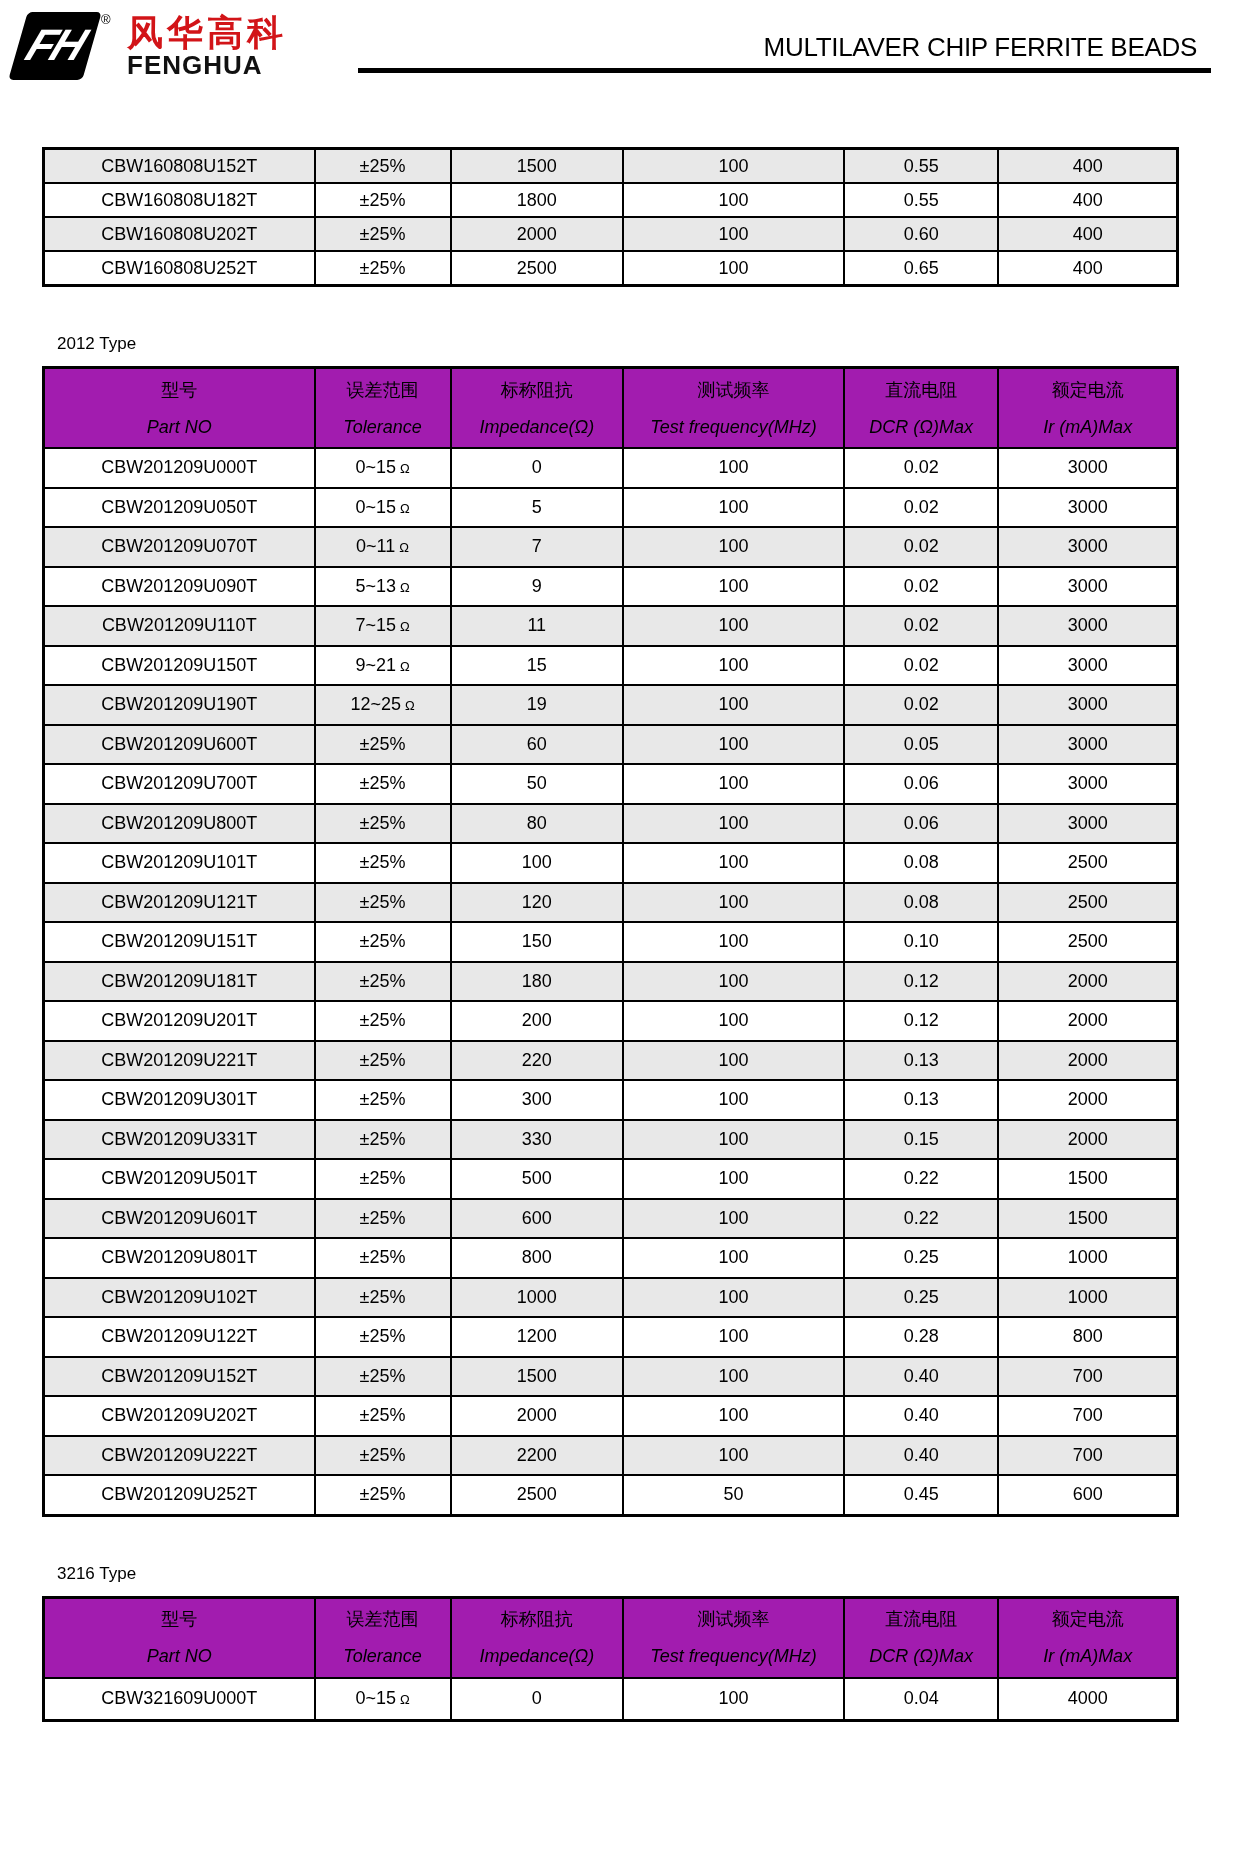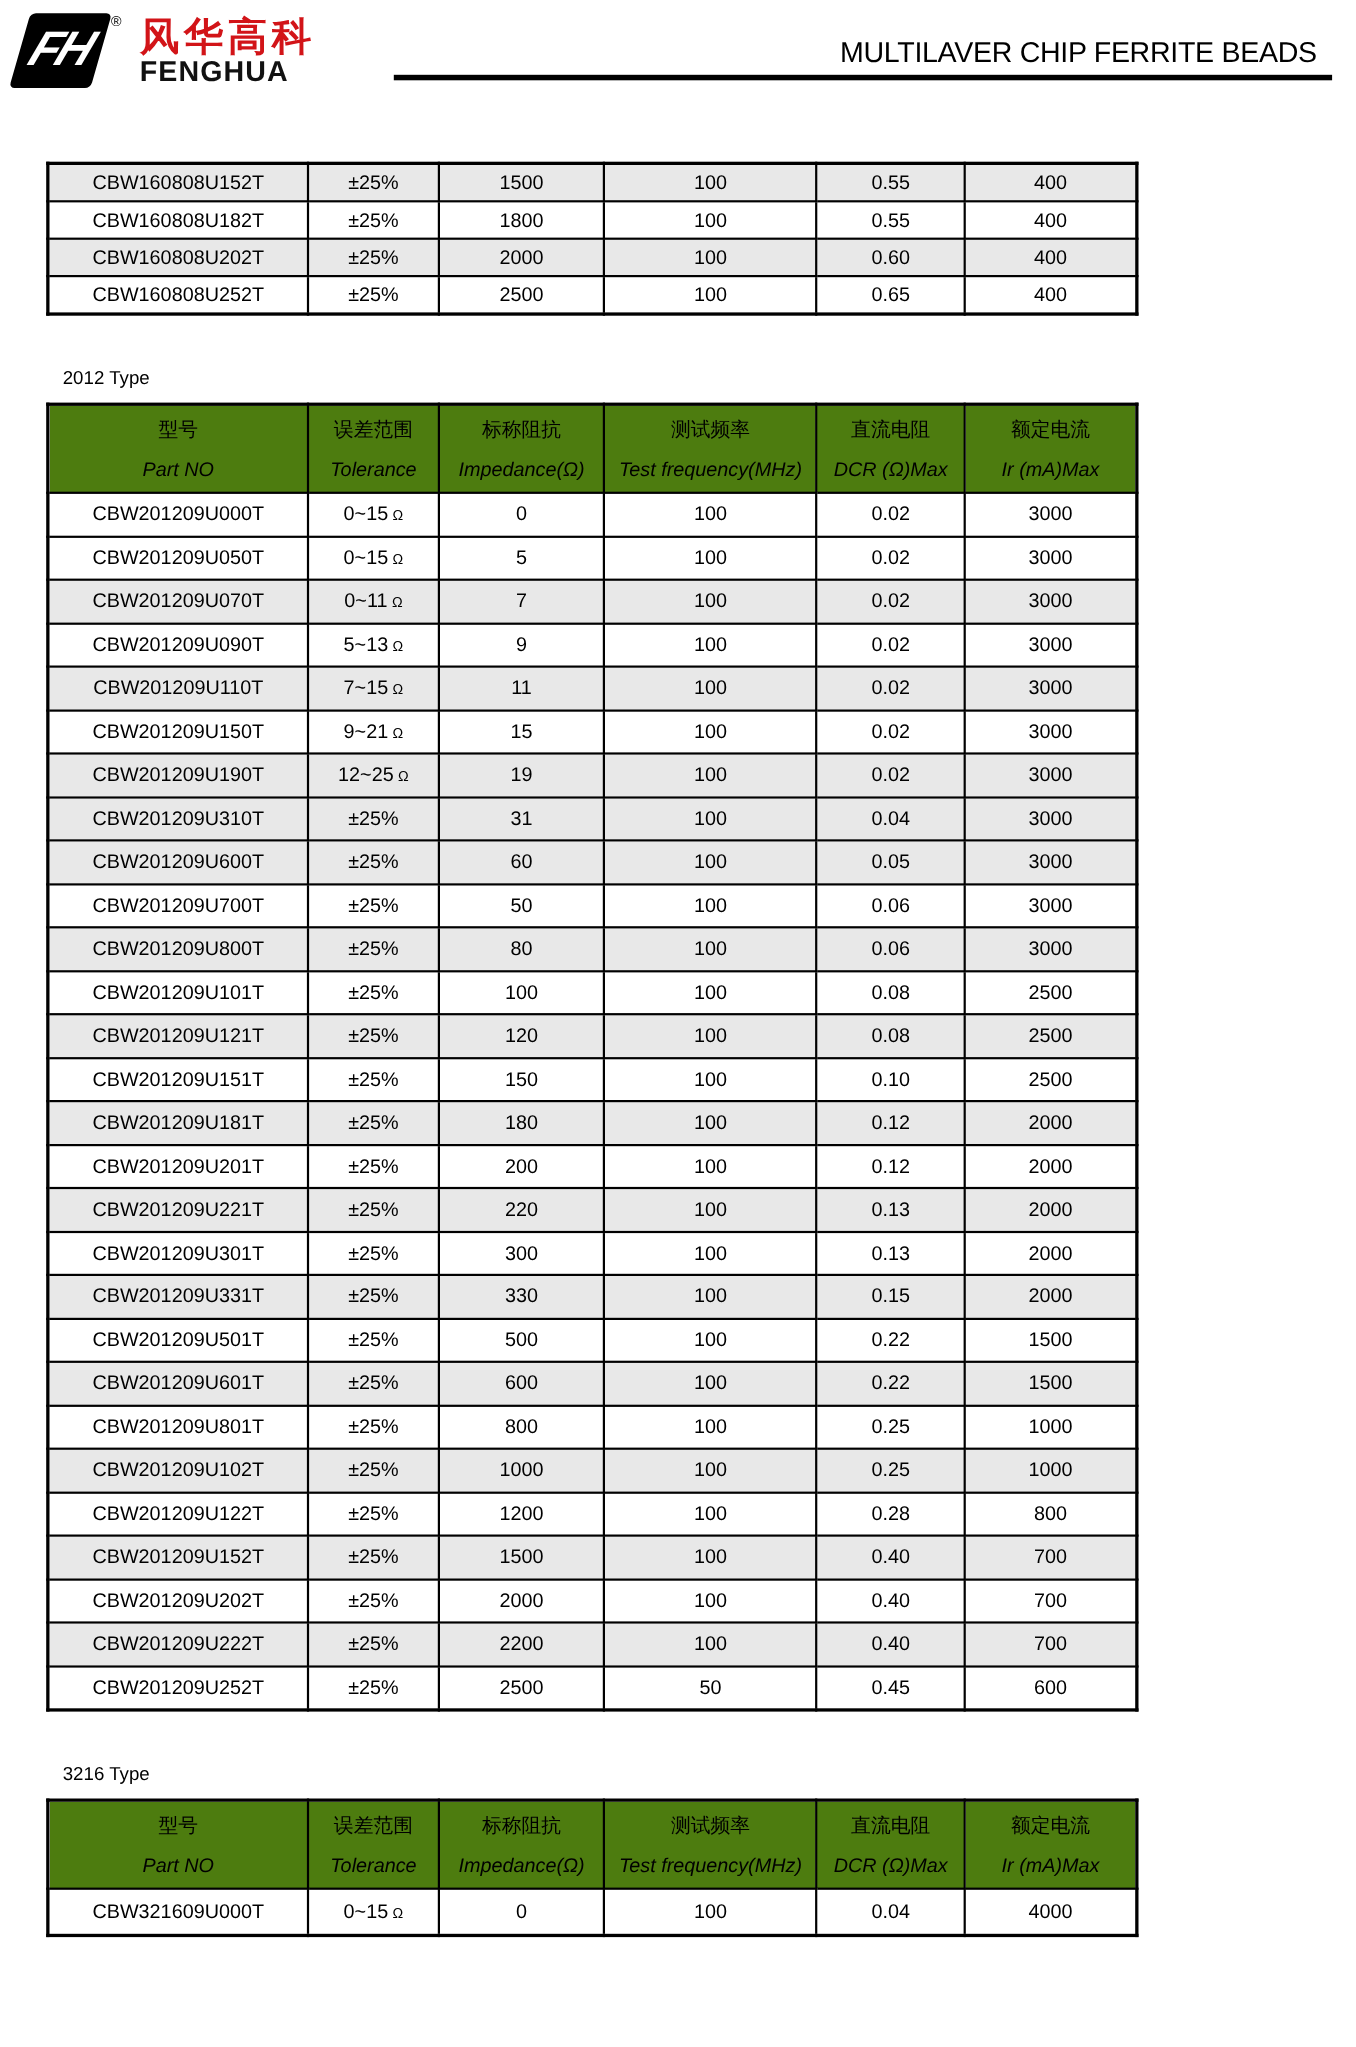--- a/index.html
+++ b/index.html
@@ -36,32 +36,32 @@
   .doc-title{
     position:absolute;right:36px;top:32px;
     font-size:26px;font-weight:normal;letter-spacing:-0.3px;
     white-space:nowrap;
   }
   
   .caption{margin:47px 0 12px 57px;font-size:17px;}
   
   table{
     border-collapse:collapse;table-layout:fixed;
-    width:993px;margin-left:42px;
+    width:1137px;margin-left:42px;
     border:3px solid #000;
   }
   .t1{margin-top:55px;}
   col.c0{width:23.9%} col.c1{width:12.0%} col.c2{width:15.2%}
   col.c3{width:19.5%} col.c4{width:13.6%} col.c5{width:15.8%}
   th,td{
     border:2px solid #000;text-align:center;vertical-align:middle;
     padding:0;font-size:18px;font-weight:normal;color:#000;
     overflow:hidden;white-space:nowrap;
   }
-  th{background:#4d7c0f;height:78px;}
+  th{background:#a21caf;height:78px;}
   th .cn{font-size:18px;line-height:20px;margin-top:0;}
   th .en{font-size:18px;line-height:20px;margin-top:17px;font-style:italic;}
   tbody.rt1 td{height:32px;}
   tbody.rt2 td{height:37.5px;}
   tbody.rt3 td{height:40px;}
   tr.shaded td{background:#e8e8e8;}
   .ohm{font-size:13px;margin-left:4px;}
 </style>
 </head>
 <body>
@@ -215,28 +215,20 @@
         </tr>
         <tr class="shaded">
           <td>CBW201209U190T</td>
           <td>12~25<span class="ohm">Ω</span></td>
           <td>19</td>
           <td>100</td>
           <td>0.02</td>
           <td>3000</td>
         </tr>
         <tr class="shaded">
-          <td>CBW201209U310T</td>
-          <td>±25%</td>
-          <td>31</td>
-          <td>100</td>
-          <td>0.04</td>
-          <td>3000</td>
-        </tr>
-        <tr class="shaded">
           <td>CBW201209U600T</td>
           <td>±25%</td>
           <td>60</td>
           <td>100</td>
           <td>0.05</td>
           <td>3000</td>
         </tr>
         <tr>
           <td>CBW201209U700T</td>
           <td>±25%</td>

